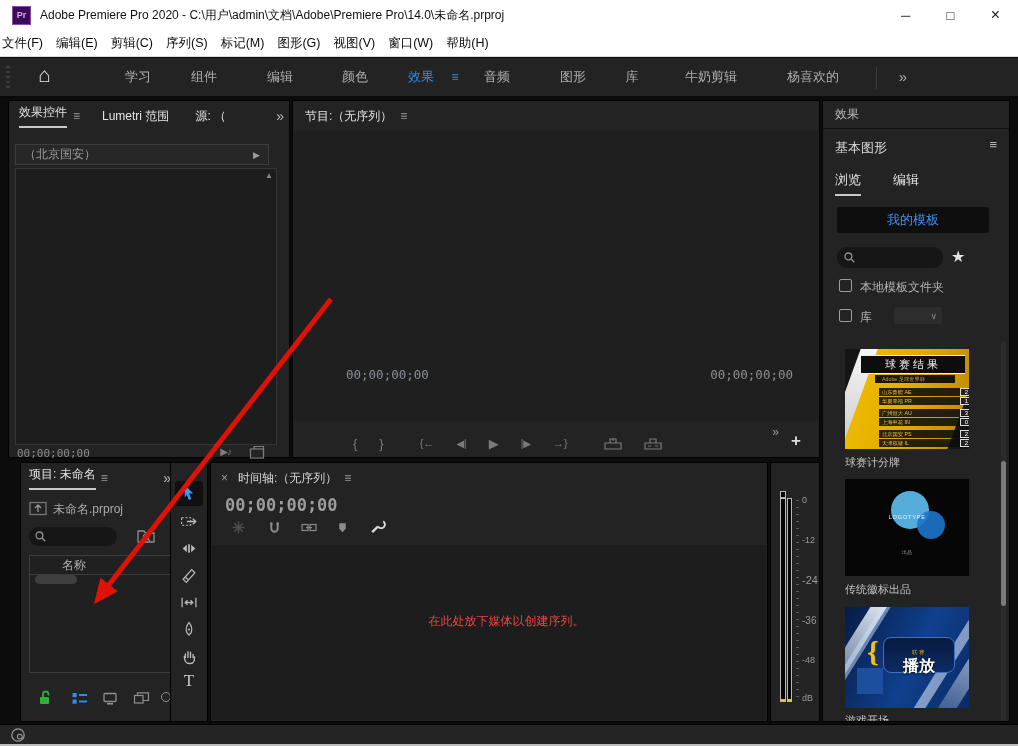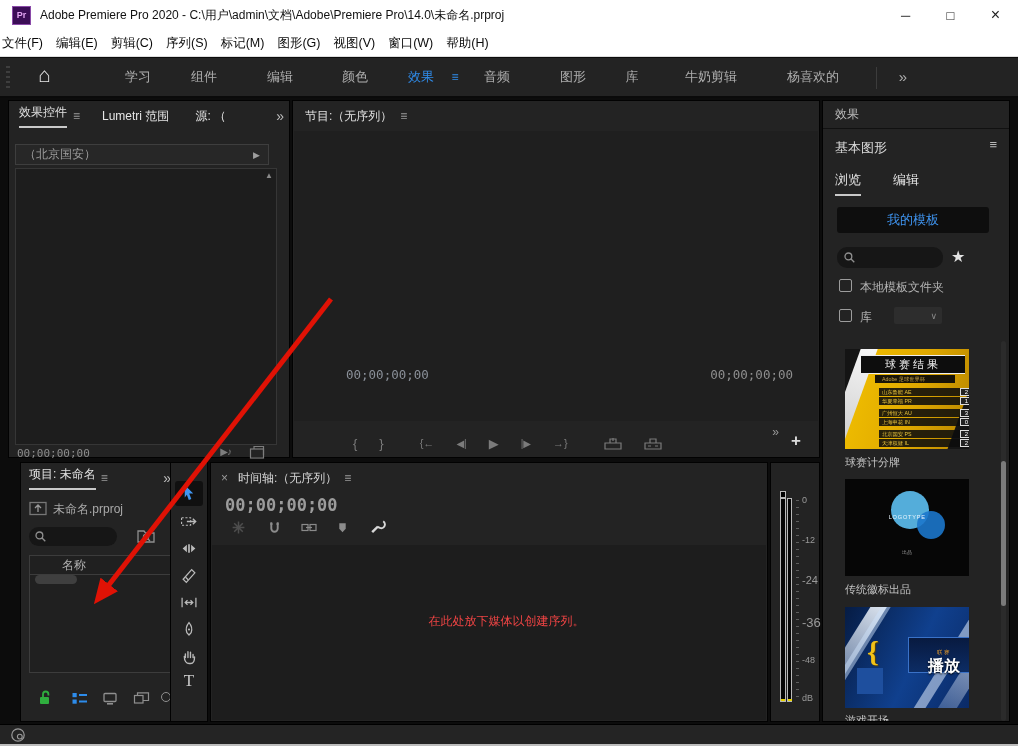--- a/index.html
+++ b/index.html
@@ -245,21 +245,21 @@
   <div class="panel" style="left:770px;top:462px;width:50px;height:260px;">
     <div class="abs" style="left:9px;top:28px;width:6px;height:7px;border:1px solid #b9b9b9;background:#000;"></div>
     <div class="abs" style="left:9px;top:35px;width:6px;height:204px;border:1px solid #b9b9b9;background:#050505;"></div>
     <div class="abs" style="left:16px;top:35px;width:5px;height:204px;border:1px solid #b9b9b9;background:#050505;"></div>
     <div class="abs" style="left:10px;top:236px;width:4px;height:2px;background:#e6d200;"></div>
     <div class="abs" style="left:17px;top:236px;width:4px;height:2px;background:#e6d200;"></div>
     <div class="abs" style="left:25px;top:37px;width:3px;height:200px;background:repeating-linear-gradient(#5d5d5d 0 1px,transparent 1px 7px);"></div>
     <span class="abs" style="left:31px;top:32px;font-size:9px;color:#9a9a9a;">0</span>
     <span class="abs" style="left:31px;top:72px;font-size:9px;color:#9a9a9a;">-12</span>
     <span class="abs" style="left:31px;top:111px;font-size:11px;color:#9a9a9a;">-24</span>
-    <span class="abs" style="left:31px;top:152px;font-size:13px;color:#9a9a9a;">-36</span>
+    <span class="abs" style="left:31px;top:152px;font-size:10px;color:#9a9a9a;">-36</span>
     <span class="abs" style="left:31px;top:192px;font-size:9px;color:#9a9a9a;">-48</span>
     <span class="abs" style="left:31px;top:230px;font-size:9px;color:#9a9a9a;">dB</span>
   </div>
 
   <div class="panel" style="left:822px;top:100px;width:188px;height:622px;overflow:hidden;">
     <div class="abs" style="left:0;top:0;right:0;height:28px;display:flex;align-items:center;border-bottom:1px solid #111;">
       <span class="ptab" style="margin-left:12px;color:#bdbdbd;">效果</span>
     </div>
     <span class="abs" style="left:12px;top:38px;font-size:13px;color:#dcdcdc;">基本图形</span>
     <span class="abs" style="right:12px;top:36px;color:#b8b8b8;font-size:13px;">≡</span>
@@ -335,21 +335,21 @@
     <span class="tpl-caption" style="top:481px;">传统徽标出品</span>
 
     <div class="tpl-card" style="top:506px;height:101px;background:linear-gradient(115deg,#061c44 0%,#10408e 55%,#0a2a66 100%);">
       <div class="beam" style="left:-4px;top:-16px;width:14px;height:130px;background:linear-gradient(rgba(245,250,255,0.9),rgba(170,200,240,0.25));"></div>
       <div class="beam" style="left:22px;top:-36px;width:8px;height:120px;background:rgba(205,225,250,0.5);"></div>
       <div class="beam" style="right:10px;top:-24px;width:10px;height:140px;background:rgba(225,238,255,0.55);"></div>
       <div class="beam" style="right:-12px;top:-10px;width:16px;height:140px;background:linear-gradient(rgba(250,252,255,0.85),rgba(160,190,235,0.2));"></div>
       <div class="abs" style="left:12px;bottom:14px;width:26px;height:26px;background:#1e4f9e;"></div>
       <span class="abs" style="left:22px;top:28px;font-family:'Liberation Serif',serif;font-size:30px;font-weight:bold;color:#f2c218;text-shadow:1px 1px 1px #5a4300;">{</span>
       <span class="abs" style="right:22px;top:28px;font-family:'Liberation Serif',serif;font-size:30px;font-weight:bold;color:#f2c218;text-shadow:-1px 1px 1px #5a4300;">}</span>
-      <div class="abs" style="left:38px;top:30px;width:72px;height:36px;background:linear-gradient(#081a40,#0c2c64);border:1px solid #3a72c8;border-radius:0;text-align:center;margin-left:25px;">
+      <div class="abs" style="left:38px;top:30px;width:72px;height:36px;background:linear-gradient(#081a40,#0c2c64);border:1px solid #3a72c8;border-radius:8px;text-align:center;">
         <div style="margin-top:2px;"><span style="display:inline-block;font-size:7px;color:#f0a028;letter-spacing:2px;transform:scale(0.78);">联赛</span></div>
         <div style="margin-top:-2px;font-family:'Liberation Serif',serif;font-size:16px;font-weight:bold;color:#fff;text-shadow:0 1px 2px #000;">播放</div>
       </div>
     </div>
     <span class="tpl-caption" style="top:612px;">游戏开场</span>
 
     <div class="abs" style="right:3px;top:240px;width:5px;bottom:0;background:#2b2b2b;border-radius:3px;"></div>
     <div class="abs" style="right:3px;top:360px;width:5px;height:145px;background:#7a7a7a;border-radius:3px;"></div>
   </div>
 

